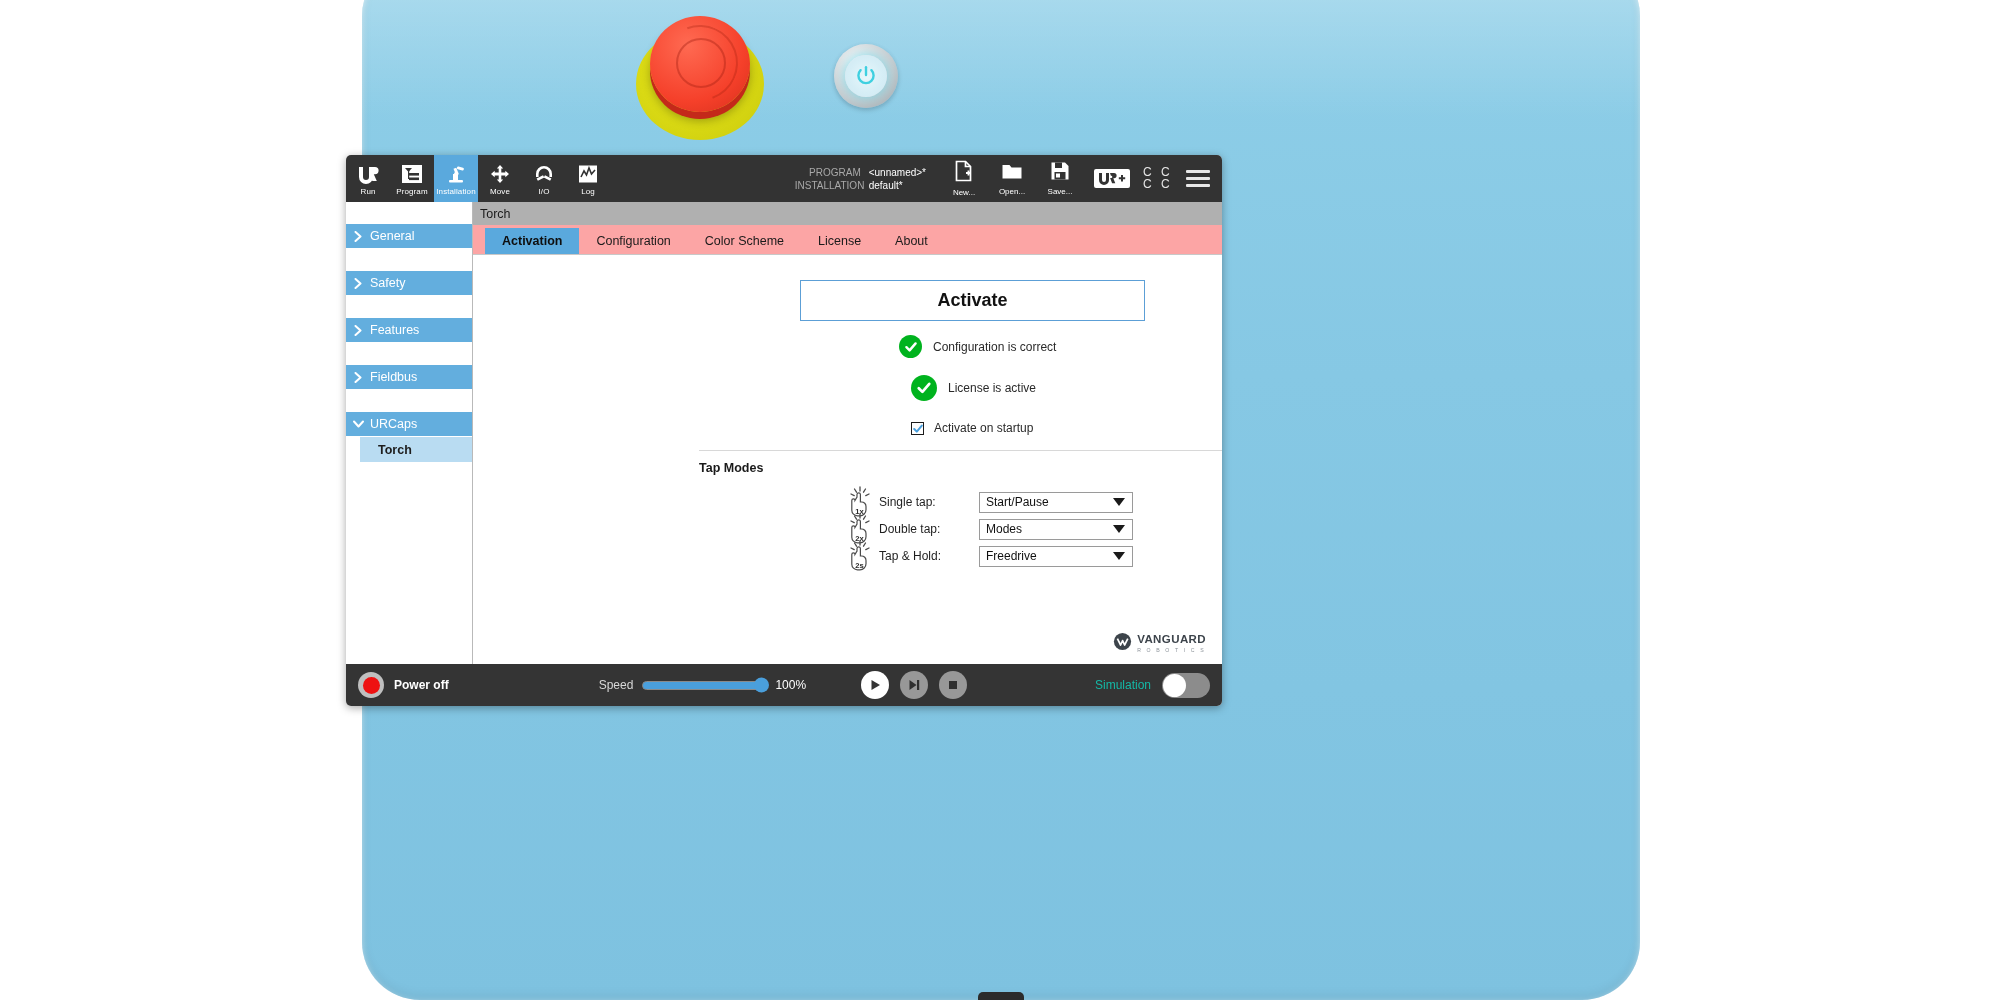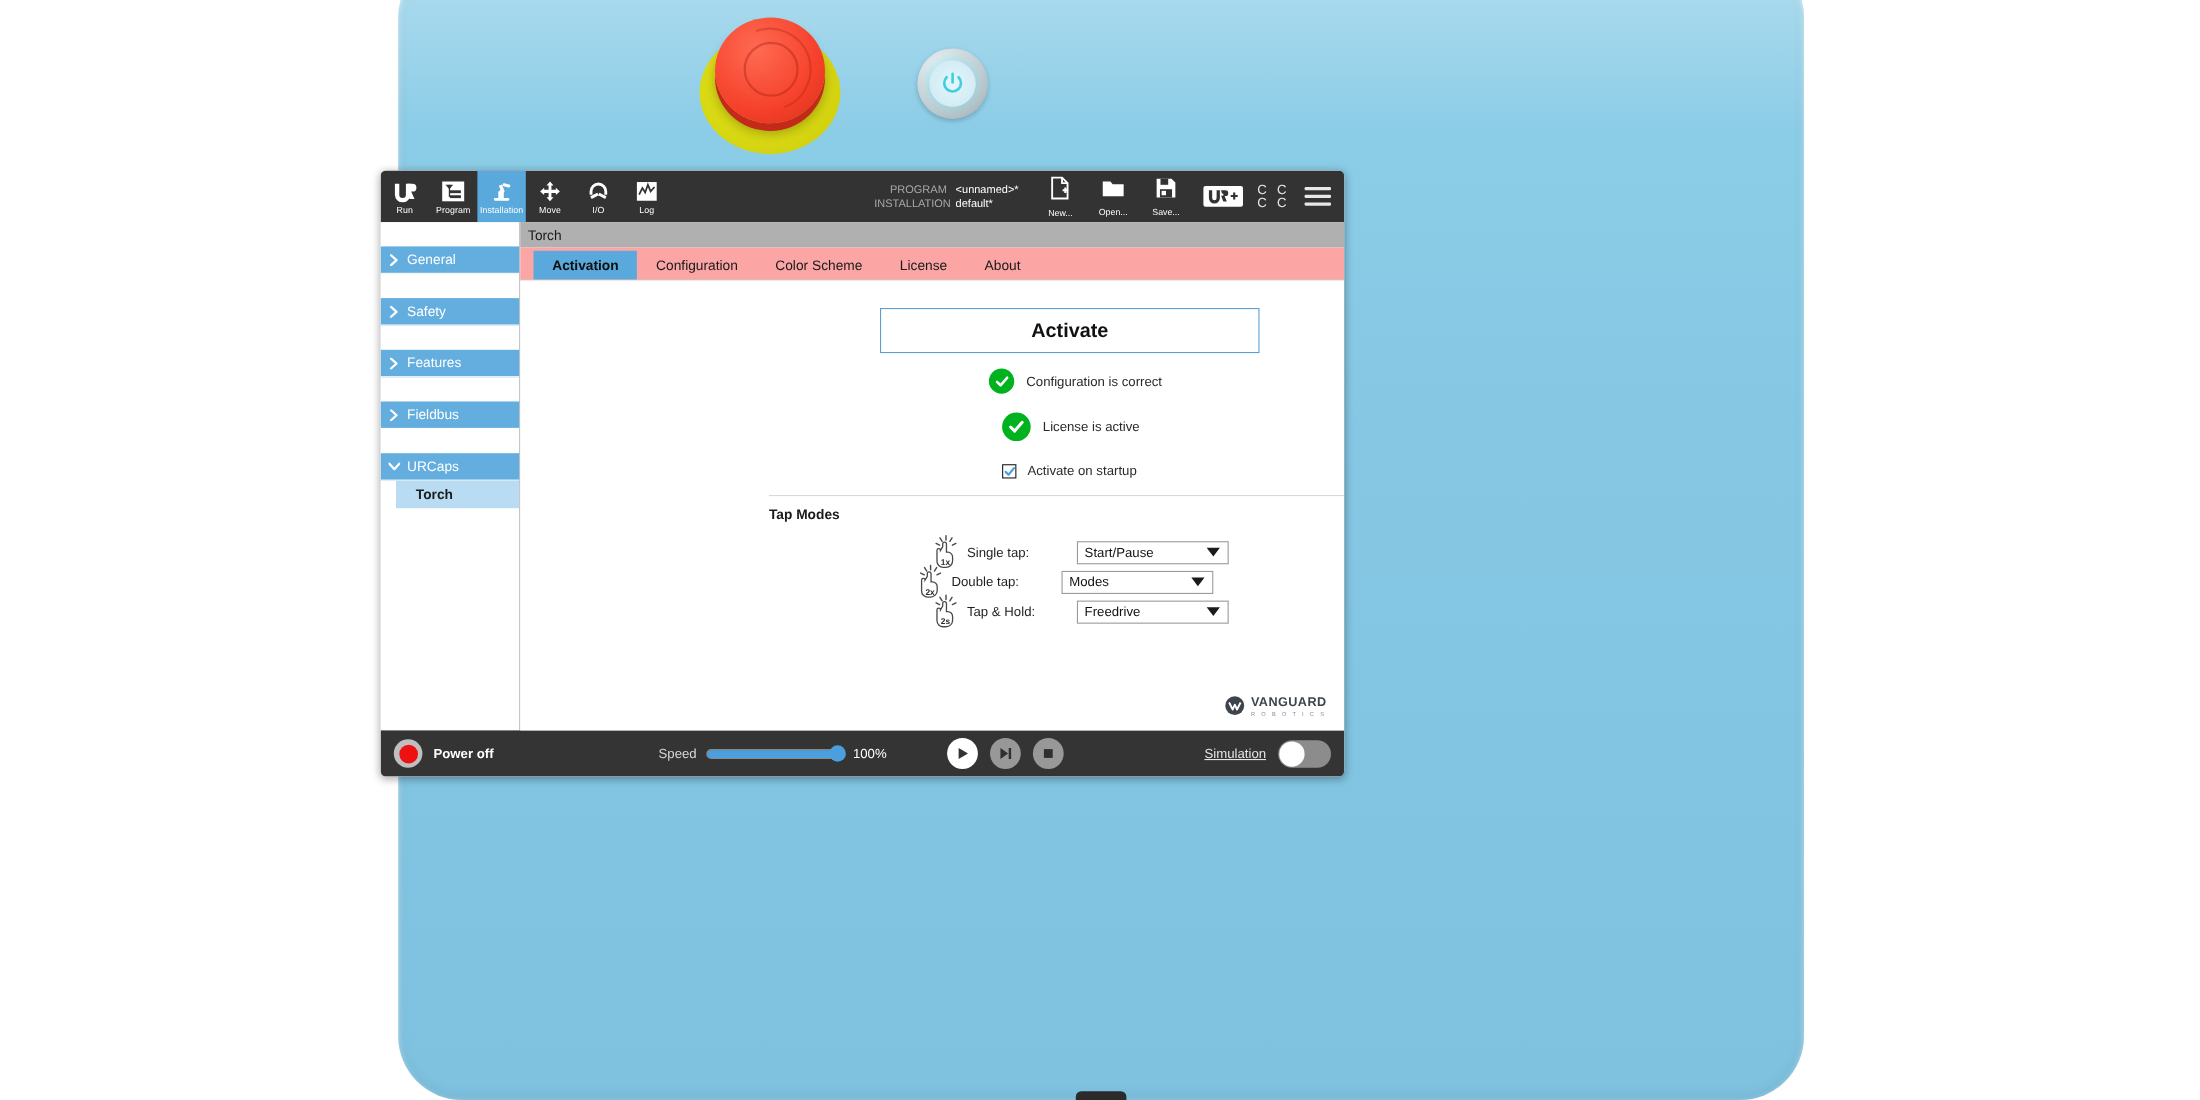--- a/index.html
+++ b/index.html
@@ -201,21 +201,21 @@
   }
   #tapmodes-title {
     position: absolute; left: 226px; top: 206px;
     font-size: 12.5px; font-weight: bold; color: #1a1a1a;
   }
 
   .tap-row { position: absolute; display: flex; align-items: center; }
   .tap-icon { width: 30px; display: flex; justify-content: flex-end; }
   .tap-label { width: 100px; font-size: 12px; color: #1f1f1f; margin-left: 6px; }
   .tap-select {
-    width: 138px; height: 21px; border: 1px solid #9a9a9a; background: #ffffff;
+    width: 154px; height: 21px; border: 1px solid #9a9a9a; background: #ffffff;
     display: flex; align-items: center; justify-content: space-between;
     padding: 0 7px 0 6px; font-size: 12px; color: #111; cursor: pointer;
   }
   .caret { width: 0; height: 0; border-left: 6px solid transparent;
            border-right: 6px solid transparent; border-top: 8px solid #1a1a1a; }
 
   #vanguard-logo {
     position: absolute; right: 16px; bottom: 10px;
     display: flex; align-items: center; gap: 5px;
   }
@@ -251,21 +251,21 @@
 
   #transport { display: flex; align-items: center; gap: 11px; margin-left: 55px; }
   .tp-btn {
     width: 28px; height: 28px; border-radius: 50%;
     display: flex; align-items: center; justify-content: center; cursor: pointer;
   }
   .tp-btn.primary { background: #ffffff; }
   .tp-btn.dim { background: #989898; }
 
   #sim-area { display: flex; align-items: center; gap: 11px; margin-left: auto; }
-  #sim-label { color: #e5e5e5; font-size: 12px; text-decoration: underline; }
+  #sim-label { color: #14b8a6; font-size: 12px; }
   #sim-toggle {
     width: 48px; height: 25px; border-radius: 13px; background: #8c8c8c;
     position: relative; cursor: pointer;
   }
   #sim-knob {
     position: absolute; left: 1px; top: 1px; width: 23px; height: 23px;
     border-radius: 50%; background: #ffffff;
   }
 </style>
 </head>
@@ -547,21 +547,21 @@
               <text x="12.5" y="28.5" font-size="7.6" font-weight="bold" fill="#2b2b2b" text-anchor="middle" font-family="Liberation Sans, sans-serif">1x</text>
             </svg>
           </span>
           <span class="tap-label">Single tap:</span>
           <span class="tap-select">
             <span>Start/Pause</span>
             <span class="caret"></span>
           </span>
         </div>
 
-        <div class="tap-row" style="left:356px; top:257px;">
+        <div class="tap-row" style="left:370px; top:257px;">
           <span class="tap-icon">
             <svg width="26" height="34" viewBox="0 0 26 34">
               <path d="M13 2 v4 M7.5 4 l2 3.2 M18.5 4 l-2 3.2 M4 9 l3.2 1.6 M22 9 l-3.2 1.6" stroke="#4a4a4a" stroke-width="1.3" stroke-linecap="round"></path>
               <path d="M10 12 v-2.4 a1.7 1.7 0 0 1 3.4 0 V17 h1.2 a4.4 4.4 0 0 1 4.4 4.4 v3.4 a6 6 0 0 1 -6 6 h-2.6 a5.6 5.6 0 0 1 -5.6 -5.6 v-9.8 a1.6 1.6 0 0 1 3.2 0 Z" fill="#fff" stroke="#4a4a4a" stroke-width="1.2"></path>
               <text x="12.5" y="28.5" font-size="7.6" font-weight="bold" fill="#2b2b2b" text-anchor="middle" font-family="Liberation Sans, sans-serif">2x</text>
             </svg>
           </span>
           <span class="tap-label">Double tap:</span>
           <span class="tap-select">
             <span>Modes</span>

